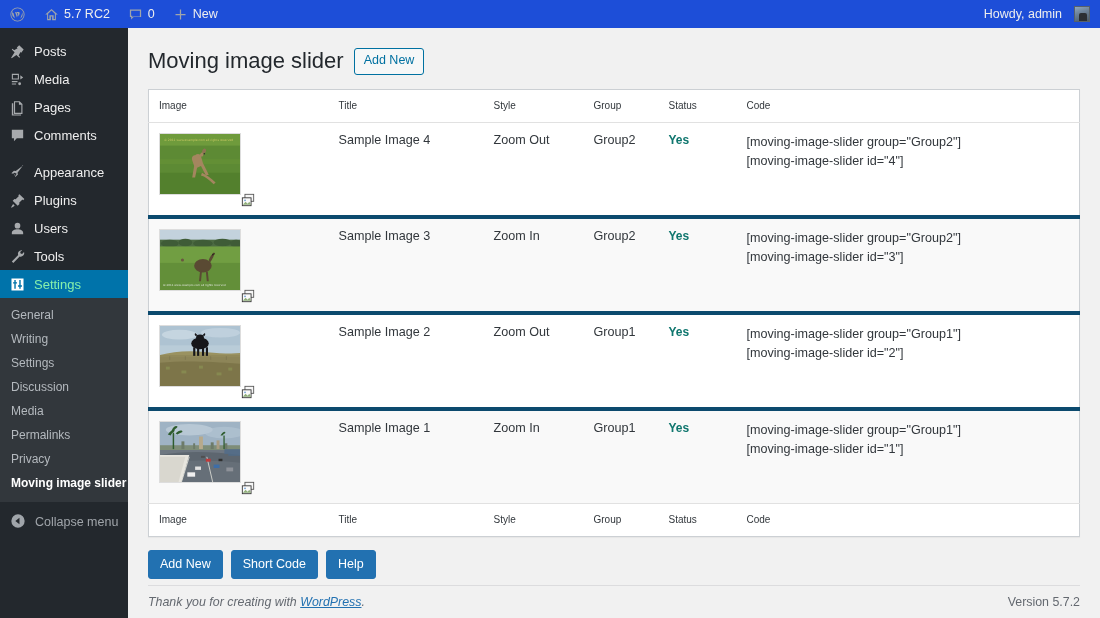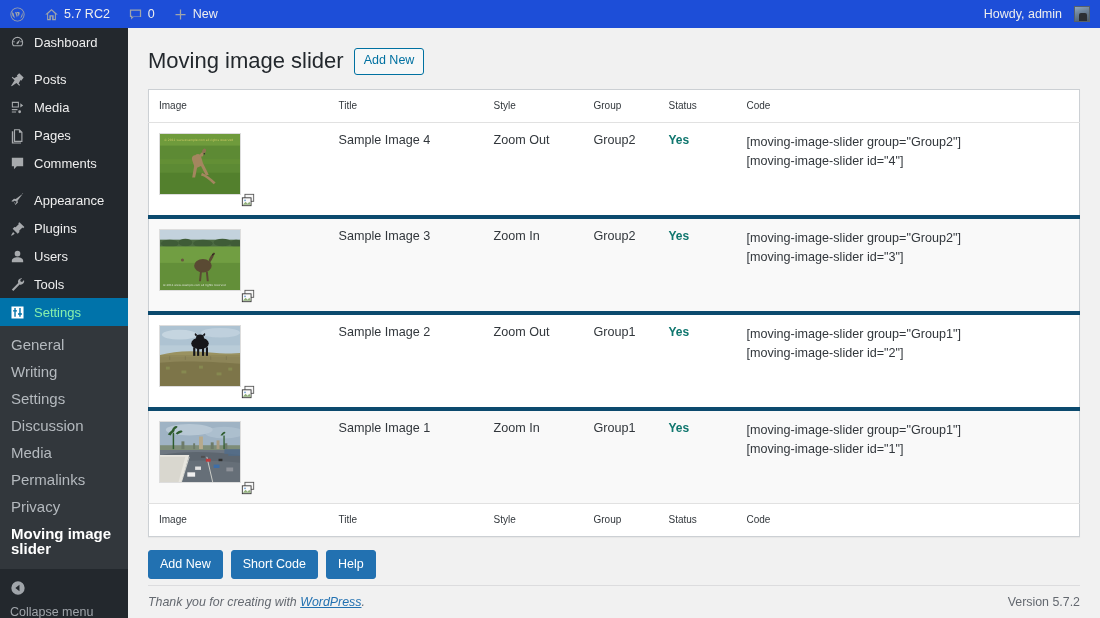--- a/index.html
+++ b/index.html
@@ -61,29 +61,28 @@
   }
   .menu-top.current .m-ico { fill: #fff; }
   .menu-top.current::after {
     content: ""; position: absolute; right: -8px; top: 50%;
     margin-top: -8px; border: 8px solid transparent;
     border-right-color: #f1f1f1; border-left: 0;
   }
   #submenu { background: #32373c; padding: 5px 0 7px; }
   .sub-item {
     display: block; padding: 6px 0 6px 11px;
-    color: #b4b9be; font-size: 15px; cursor: pointer;
+    color: #b4b9be; font-size: 12px; cursor: pointer;
     line-height: 1;
   }
   .sub-item.current { color: #fff; font-weight: bold; }
   #collapse {
-    display: flex; align-items: flex-start; gap: 9px;
+    display: flex; align-items: flex-end; gap: 9px;
     padding: 11px 0 11px 10px; color: #a0a5aa; cursor: pointer;
     font-size: 12.5px;
-    flex-direction: column;
   }
   #collapse .c-ico { width: 16px; height: 16px; fill: #a0a5aa; }
 
   
   #content {
     position: absolute; top: 28px; left: 128px;
     width: 972px; height: 590px;
     background: #f1f1f1;
     padding: 10px 20px 0 20px;
   }
@@ -200,26 +199,20 @@
     <span>New</span>
   </div>
   <div class="ab-item ab-right">
     <span>Howdy, admin</span>
     <span class="avatar-mini"></span>
   </div>
 </div>
 
 <div id="sidebar">
 
-  <div class="menu-top">
-    <svg class="m-ico" viewBox="0 0 24 24">
-        <path d="M12 4a8 8 0 0 0-8 8 8 8 0 0 0 2 5.3h12A8 8 0 0 0 20 12a8 8 0 0 0-8-8zm0 1.5c3.6 0 6.5 2.9 6.5 6.5 0 1.5-.5 2.9-1.4 4H6.9A6.4 6.4 0 0 1 5.5 12c0-3.6 2.9-6.5 6.5-6.5zm3.6 2.2L12 11l-1.2 1.2a1.2 1.2 0 1 0 1.7 1.7L13.7 13l1.9-5.3zM7 10a1 1 0 1 0 0 2 1 1 0 0 0 0-2zm10 0a1 1 0 1 0 0 2 1 1 0 0 0 0-2z"></path>
-      </svg>
-    <span class="m-lbl">Dashboard</span>
-  </div>
   <div class="menu-sep"></div>
 
   <div class="menu-top">
     <svg class="m-ico" viewBox="0 0 24 24">
         <path d="M14.4 3 11 6.4l1.1 1.1-4.9 2.6-2.1-2.1-1.2 1.2 4 4L3 20.9l.8.8 6.7-4.9 4 4 1.2-1.2-2.1-2.1 2.6-4.9 1.1 1.1L20.7 9.3 14.4 3z"></path>
       </svg>
     <span class="m-lbl">Posts</span>
   </div>
 
   <div class="menu-top">

